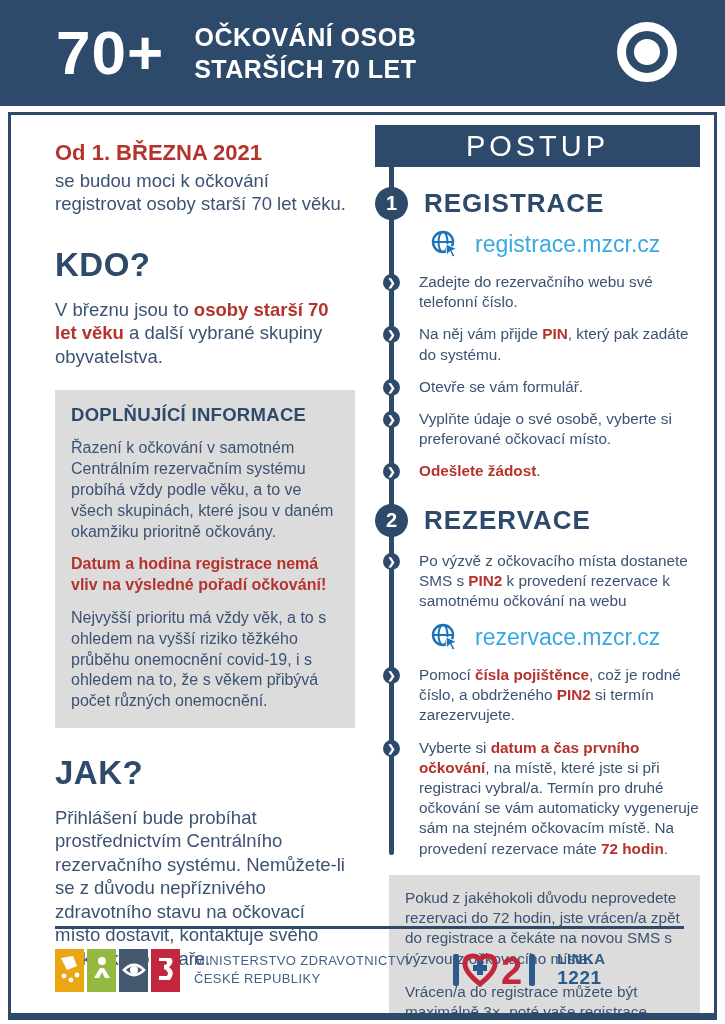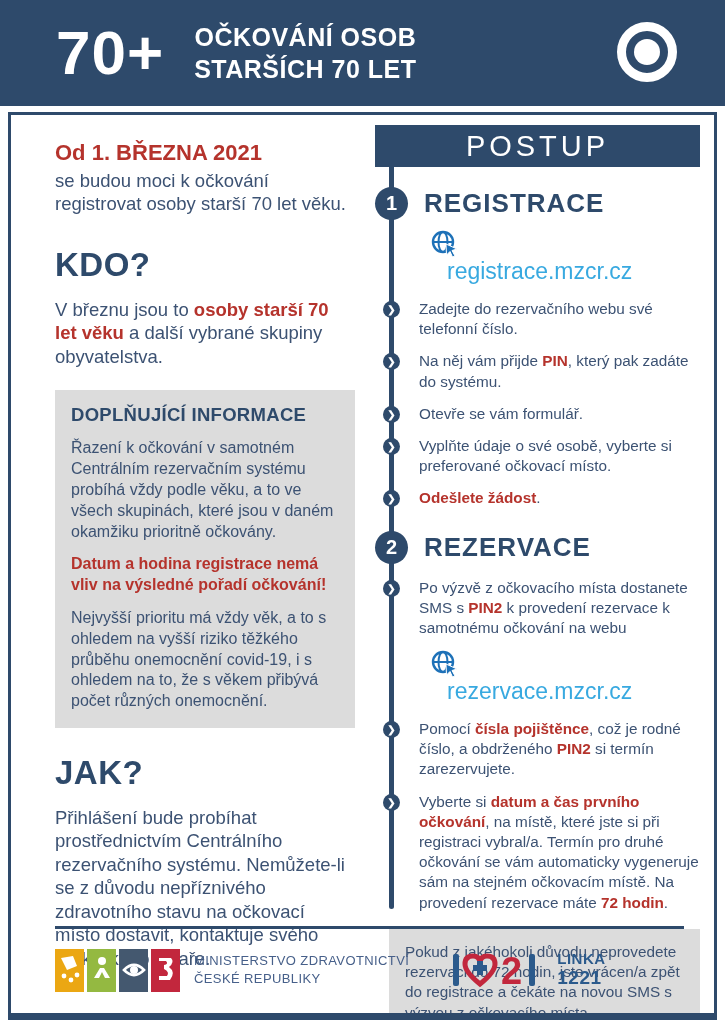--- a/index.html
+++ b/index.html
@@ -55,21 +55,21 @@
   .timeline{position:relative;padding-top:20px;}
   .timeline::before{
     content:"";position:absolute;left:14px;top:-2px;bottom:4px;width:5px;background:var(--navy);border-radius:0 0 4px 4px;
   }
   .step-head{display:flex;align-items:center;position:relative;margin-bottom:4px;}
   .step-num{
     width:33px;height:33px;border-radius:50%;background:var(--navy);color:#fff;flex:none;
     display:flex;align-items:center;justify-content:center;font-size:20px;font-weight:bold;position:relative;z-index:1;
   }
   .step-title{font-size:26px;font-weight:bold;color:var(--navy);margin-left:16px;letter-spacing:1px;text-align:right;}
-  .weblink{display:flex;align-items:flex-start;margin:10px 0 14px 56px;flex-direction:column;}
+  .weblink{display:flex;align-items:flex-end;margin:10px 0 14px 56px;}
   .weblink .url{font-size:23px;color:var(--cyan);margin-left:16px;text-decoration:none;}
   .bullet{display:flex;align-items:flex-start;margin-bottom:12px;position:relative;}
   .chev{
     width:17px;height:17px;border-radius:50%;background:var(--navy);flex:none;margin-left:8px;margin-top:2px;
     display:flex;align-items:center;justify-content:center;color:#fff;font-size:10px;font-weight:bold;position:relative;z-index:1;
   }
   .bullet-text{font-size:15.3px;line-height:1.32;margin-left:19px;}
   .step2-gap{margin-top:22px;}
   .note-box{background:var(--graybox);margin:16px 0 0 14px;padding:13px 16px 15px 16px;}
   .note-box p{font-size:15.3px;line-height:1.33;margin:0 0 13px 0;}

